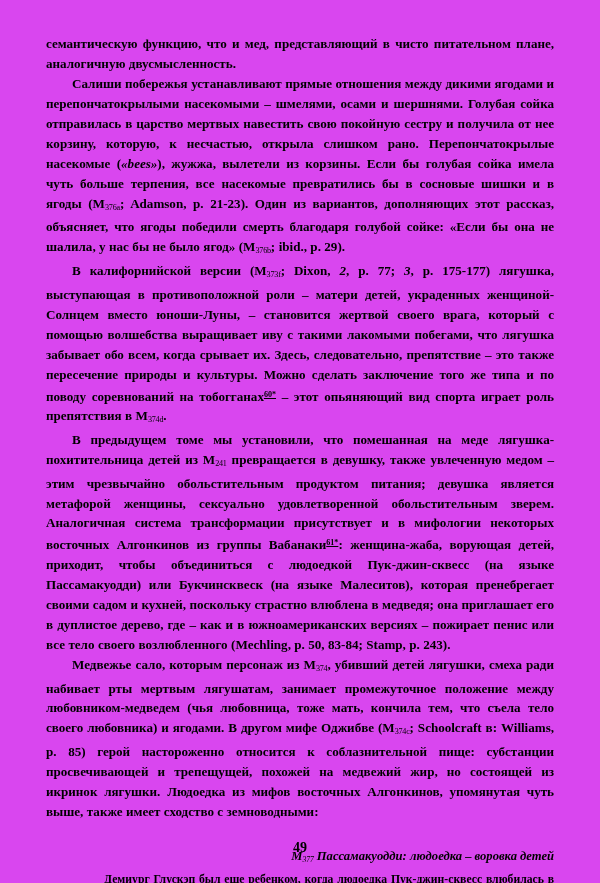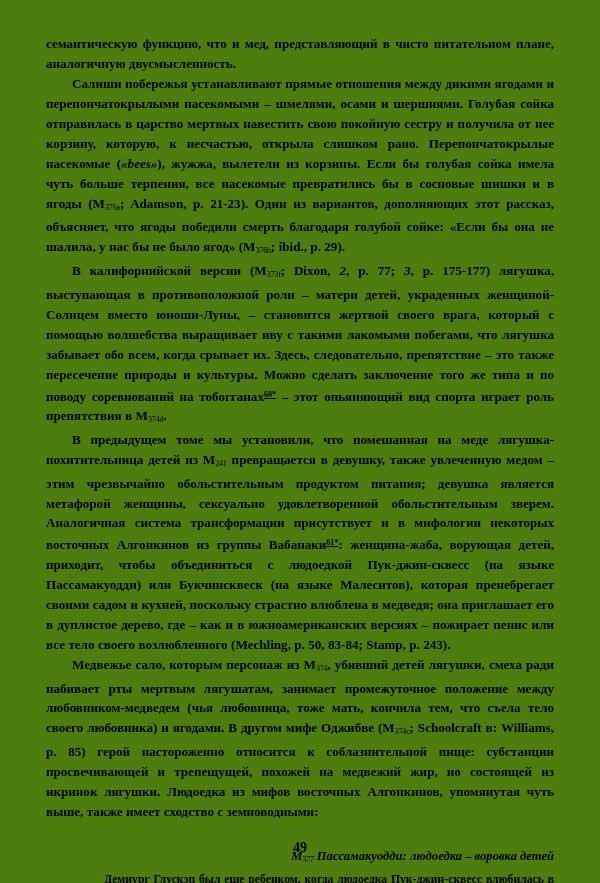--- a/index.html
+++ b/index.html
@@ -13,21 +13,21 @@
     font-family: "Liberation Serif", "DejaVu Serif", serif;
     color: #000000;
     position: relative;
     overflow: hidden;
   }
   #page {
     position: absolute;
     left: 0; top: 0;
     width: 600px;
     height: 883px;
-    background: #4d7c0f;
+    background: #d946ef;
   }
   .text-block {
     position: absolute;
     left: 46px;
     top: 34px;
     width: 508px;
   }
   p.para {
     margin: 0;
     text-align: justify;

